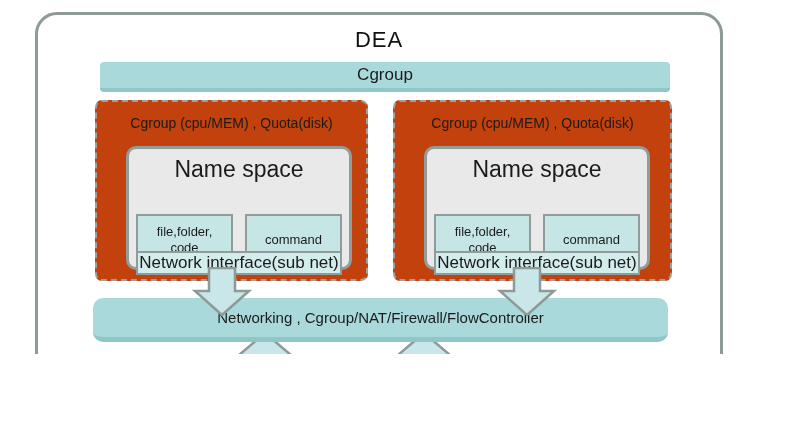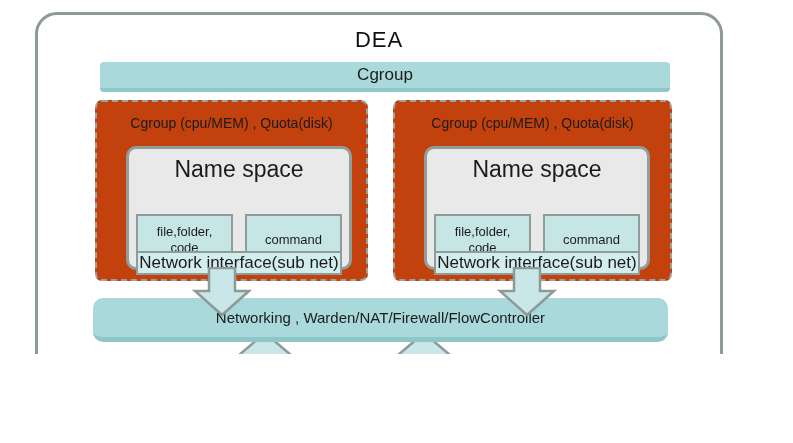--- a/index.html
+++ b/index.html
@@ -116,21 +116,21 @@
   </div>
 
   <svg class="arrow-svg arrow-down a1" width="60" height="50" viewBox="0 0 60 50">
     <polygon class="arrow-shape" points="17,1 43,1 43,24 57,24 30,48 3,24 17,24"></polygon>
   </svg>
   <svg class="arrow-svg arrow-down a2" width="60" height="50" viewBox="0 0 60 50">
     <polygon class="arrow-shape" points="17,1 43,1 43,24 57,24 30,48 3,24 17,24"></polygon>
   </svg>
 
   <div class="networking-bar">
-    <span>Networking , Warden/NAT/Firewall/FlowController</span>
+    <span>Networking , Cgroup/NAT/Firewall/FlowController</span>
   </div>
 
   <svg class="arrow-svg arrow-up a1" width="72" height="64" viewBox="0 0 72 64">
     <polygon class="arrow-shape" points="36,2 69,30 53,30 53,62 19,62 19,30 3,30"></polygon>
   </svg>
   <svg class="arrow-svg arrow-up a2" width="72" height="64" viewBox="0 0 72 64">
     <polygon class="arrow-shape" points="36,2 69,30 53,30 53,62 19,62 19,30 3,30"></polygon>
   </svg>
 
 </div>

